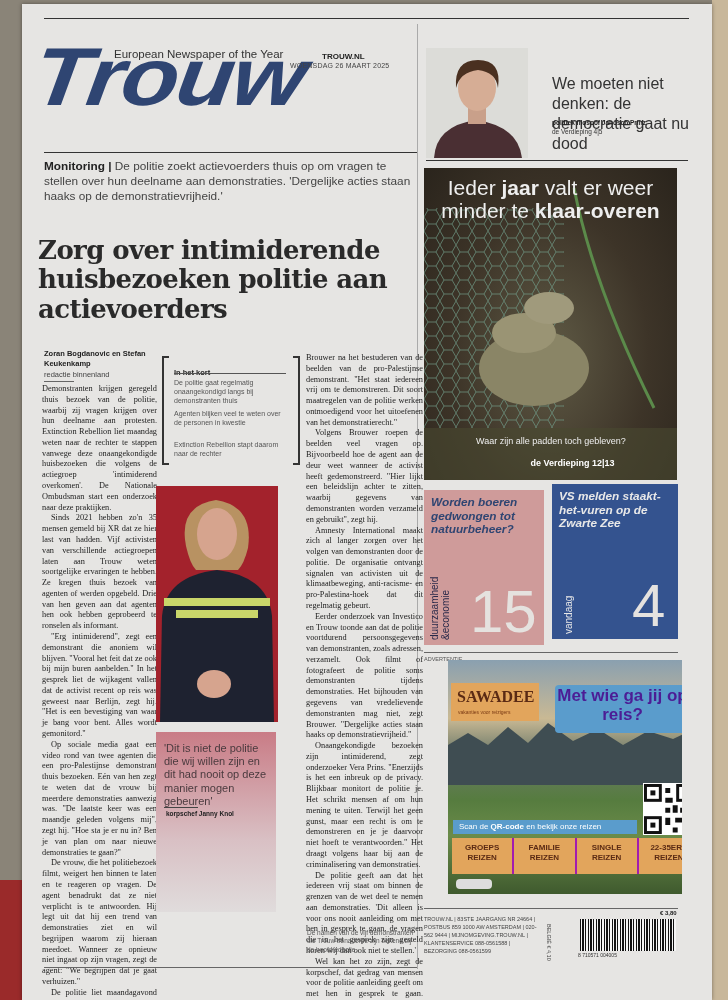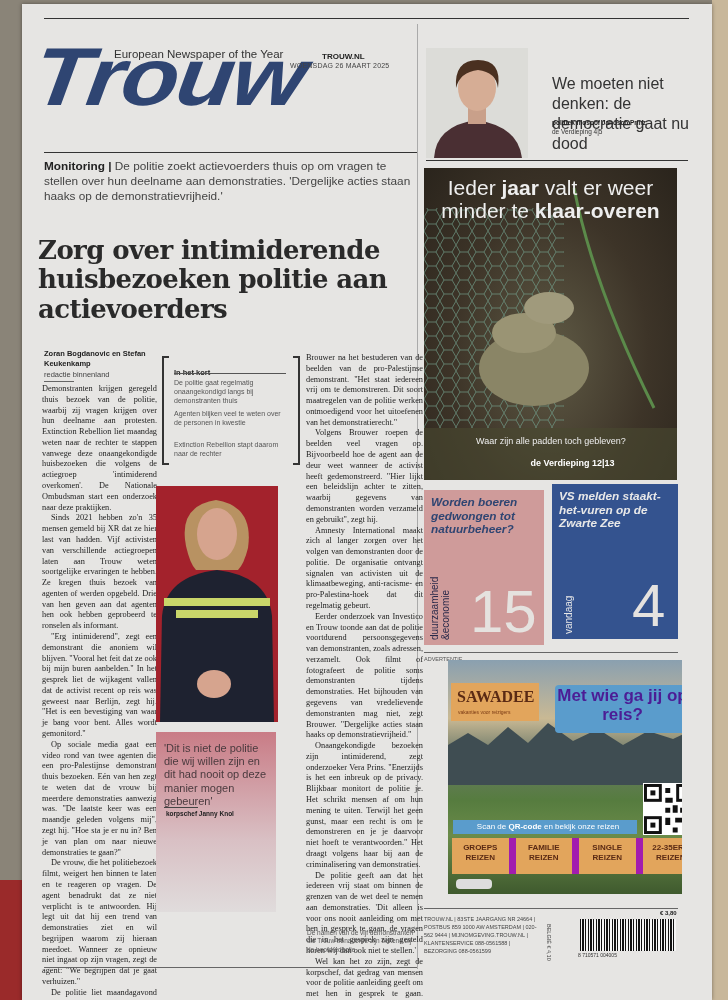--- a/index.html
+++ b/index.html
@@ -57,23 +57,23 @@
   .box-side{position:absolute;font-size:10px;color:#2a2a4a;transform:rotate(-90deg);transform-origin:left top;white-space:nowrap;line-height:1.05;}
   .box-num{position:absolute;font-size:60px;color:#e5e2df;line-height:1;font-weight:300;}
   .adv-label{left:402px;top:652px;font-size:5.5px;color:#555;}
   .adv-rule{left:402px;top:648px;width:254px;height:1px;background:#666;}
   .ad{left:402px;top:656px;width:234px;height:234px;background:linear-gradient(#8aa0b0 0%,#c9b994 25%,#6d7a6a 40%,#567c3f 60%,#6a8b49 75%,#3f5a2e 100%);overflow:hidden;margin-left:24px;}
   .ad-logo{position:absolute;left:3px;top:23px;width:88px;height:38px;background:#e2a55c;}
   .ad-logo .n{position:absolute;left:6px;top:5px;font-family:"Liberation Serif",serif;font-weight:bold;font-size:16px;color:#5a2a14;}
   .ad-logo .s{position:absolute;left:7px;top:26px;font-size:5px;color:#7a3a14;}
   .ad-head{position:absolute;left:107px;top:25px;width:135px;height:46px;background:#5a9ccc;border-radius:4px;color:#4c1d95;font-weight:bold;font-size:17px;text-align:center;line-height:1.1;padding-top:2px;}
   .ad-qr{position:absolute;left:195px;top:123px;width:52px;height:52px;background:#fff;}
-  .ad-scan{position:absolute;left:5px;top:160px;width:178px;height:14px;background:#5a9ccc;color:#fff;font-size:8px;line-height:14px;padding-left:6px;text-align:center;}
+  .ad-scan{position:absolute;left:5px;top:160px;width:178px;height:14px;background:#5a9ccc;color:#fff;font-size:8px;line-height:14px;padding-left:6px;}
   .ad-cats{position:absolute;left:4px;top:178px;width:247px;height:36px;background:#e2a55c;display:flex;}
-  .ad-cat{flex:1;text-align:center;font-size:8px;font-weight:bold;color:#5a2a14;line-height:1.3;padding-top:5px;border-right:7px solid #a21caf;}
+  .ad-cat{flex:1;text-align:center;font-size:8px;font-weight:bold;color:#5a2a14;line-height:1.3;padding-top:5px;border-right:2px solid #a21caf;}
   .ad-cat:last-child{border-right:none;}
   .ad-badges{position:absolute;left:8px;top:219px;width:36px;height:10px;background:#ddd;border-radius:4px;}
   .colophon{left:402px;top:912px;width:120px;font-size:5.5px;color:#444;line-height:1.45;text-transform:uppercase;}
   .colophon-rule{left:402px;top:904px;width:254px;height:1px;background:#666;}
   .belgie{left:530px;top:920px;font-size:5.5px;color:#444;transform:rotate(90deg);transform-origin:left top;white-space:nowrap;}
   .price{left:638px;top:906px;font-size:6px;font-weight:bold;color:#222;}
   .issue{left:633px;top:915px;font-size:5px;color:#444;}
   .barcode{left:558px;top:915px;width:96px;height:32px;background:repeating-linear-gradient(90deg,#111 0 1px,#f5f5f5 1px 2px,#111 2px 4px,#f5f5f5 4px 5px,#111 5px 6px,#f5f5f5 6px 8px);}
   .barcode-num{left:556px;top:948px;font-size:5px;color:#333;}
 </style>

